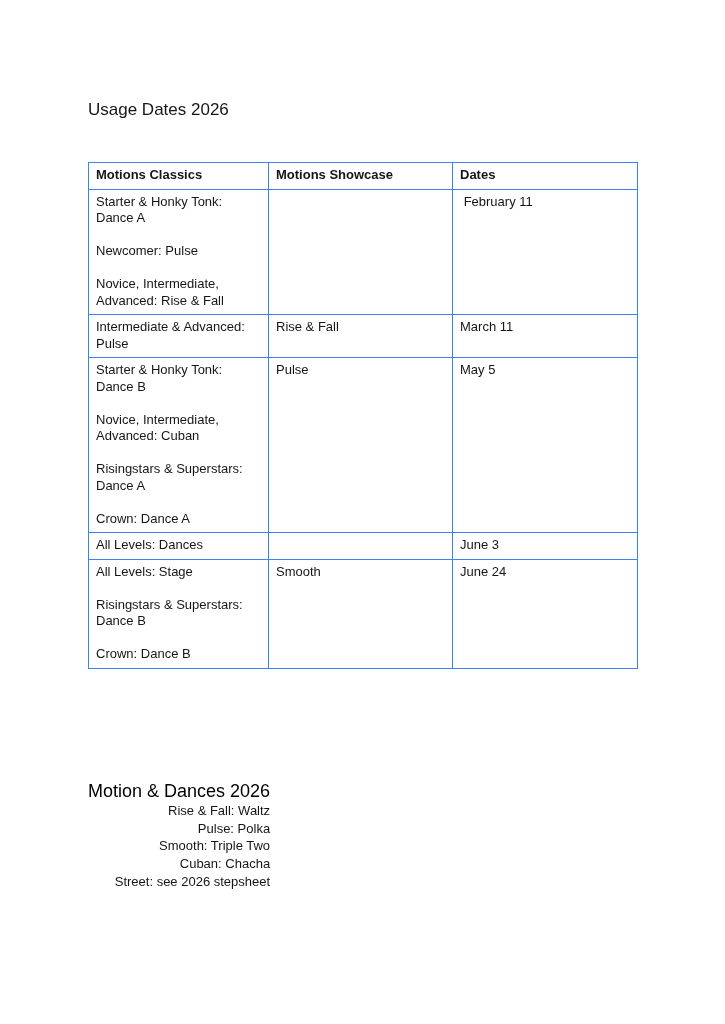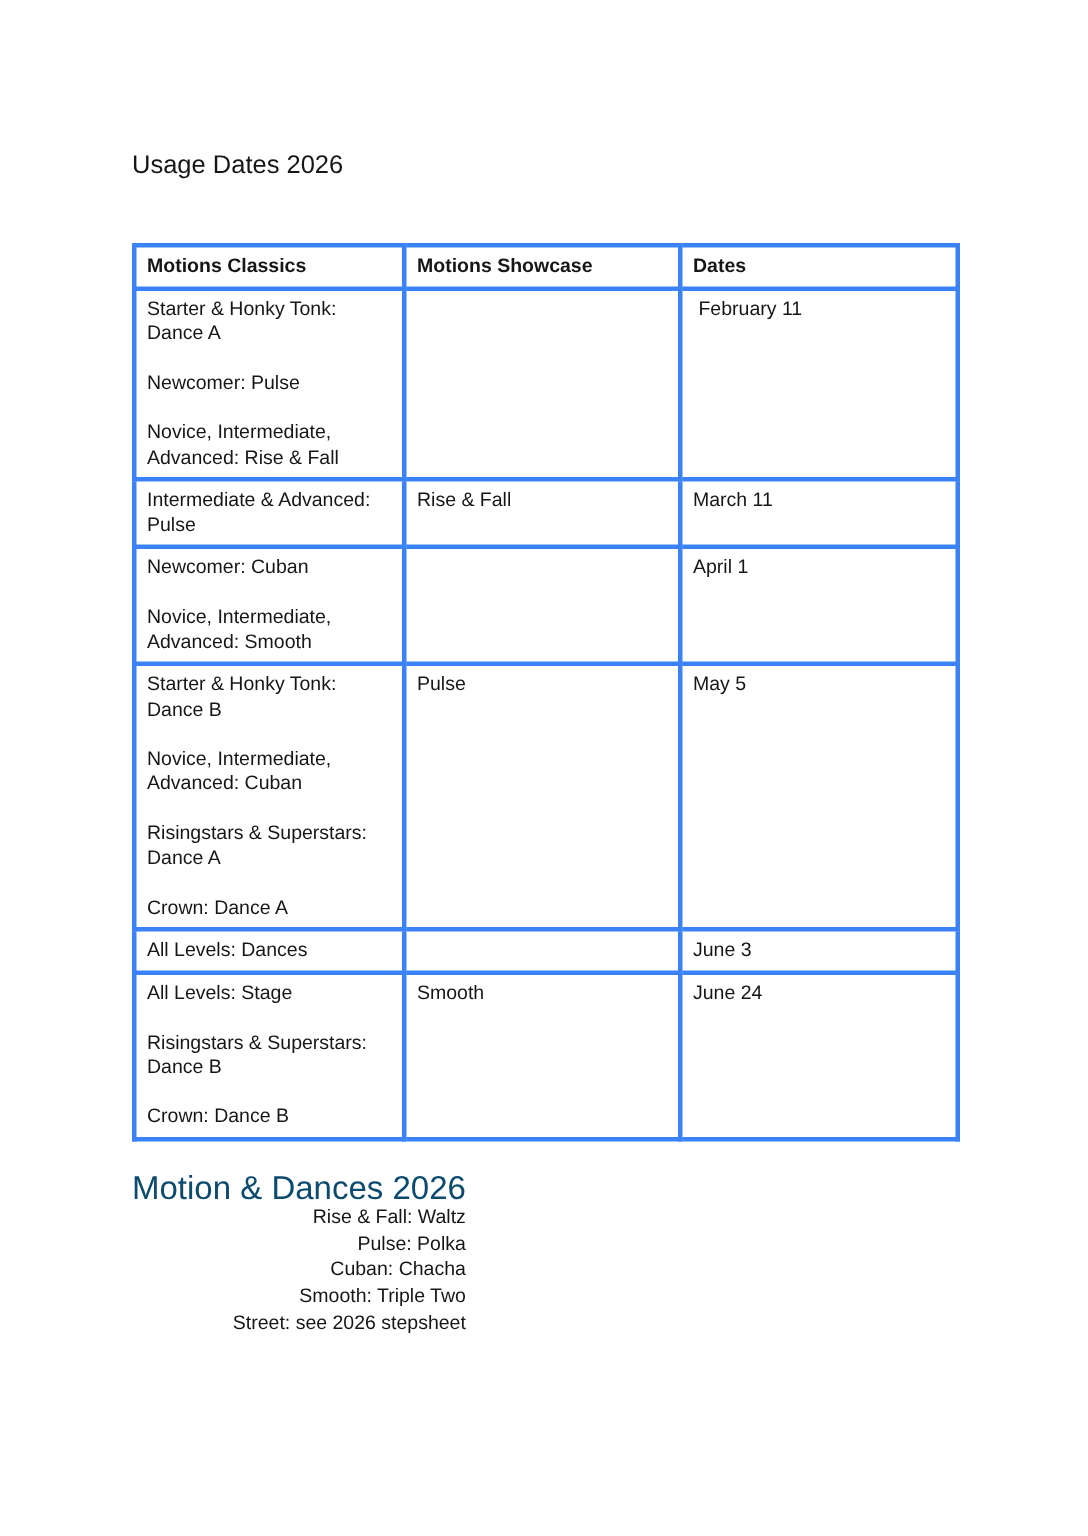--- a/index.html
+++ b/index.html
@@ -28,43 +28,43 @@
     left: 88px;
     top: 150px;
     width: 549px;
     border-collapse: collapse;
     table-layout: fixed;
   }
   .schedule col.c1 { width: 180px; }
   .schedule col.c2 { width: 184px; }
   .schedule col.c3 { width: 185px; }
   .schedule th, .schedule td {
-    border: 3px solid #3b82f6;
+    border: 1px solid #3b82f6;
     text-align: left;
     vertical-align: top;
     font-size: 13px;
     line-height: 16.5px;
     padding: 4px 7px 5px 7px;
     white-space: pre-wrap;
     word-wrap: break-word;
   }
   .schedule th {
     font-weight: 700;
   }
   .dances-section {
     position: absolute;
     left: 88px;
     top: 771px;
   }
   .dances-heading {
     margin: 0;
-    font-size: 22px;
+    font-size: 18px;
     font-weight: 400;
     line-height: 17px;
-    color: #0c4a6e;
+    color: #000000;
   }
   .dances-list {
     margin-top: 2px;
     text-align: right;
   }
   .dance-line {
     font-size: 13px;
     line-height: 17.7px;
     white-space: pre-wrap;
   }
@@ -101,28 +101,20 @@
         <td></td>
         <td> February 11</td>
       </tr>
       <tr>
         <td>Intermediate &amp; Advanced:
 Pulse</td>
         <td>Rise &amp; Fall</td>
         <td>March 11</td>
       </tr>
       <tr>
-        <td>Newcomer: Cuban
-
-Novice, Intermediate,
-Advanced: Smooth</td>
-        <td></td>
-        <td>April 1</td>
-      </tr>
-      <tr>
         <td>Starter &amp; Honky Tonk:
 Dance B
 
 Novice, Intermediate,
 Advanced: Cuban
 
 Risingstars &amp; Superstars:
 Dance A
 
 Crown: Dance A</td>
@@ -145,19 +137,19 @@
         <td>June 24</td>
       </tr>
     </tbody>
   </table>
 
   <div class="dances-section">
     <h2 class="dances-heading">Motion &amp; Dances 2026</h2>
     <div class="dances-list">
       <div class="dance-line">Rise &amp; Fall: Waltz</div>
       <div class="dance-line">Pulse: Polka</div>
+      <div class="dance-line">Smooth: Triple Two</div>
       <div class="dance-line">Cuban: Chacha</div>
-      <div class="dance-line">Smooth: Triple Two</div>
       <div class="dance-line">Street: see 2026 stepsheet</div>
     </div>
   </div>
 
 </div>
 
 </body></html>

